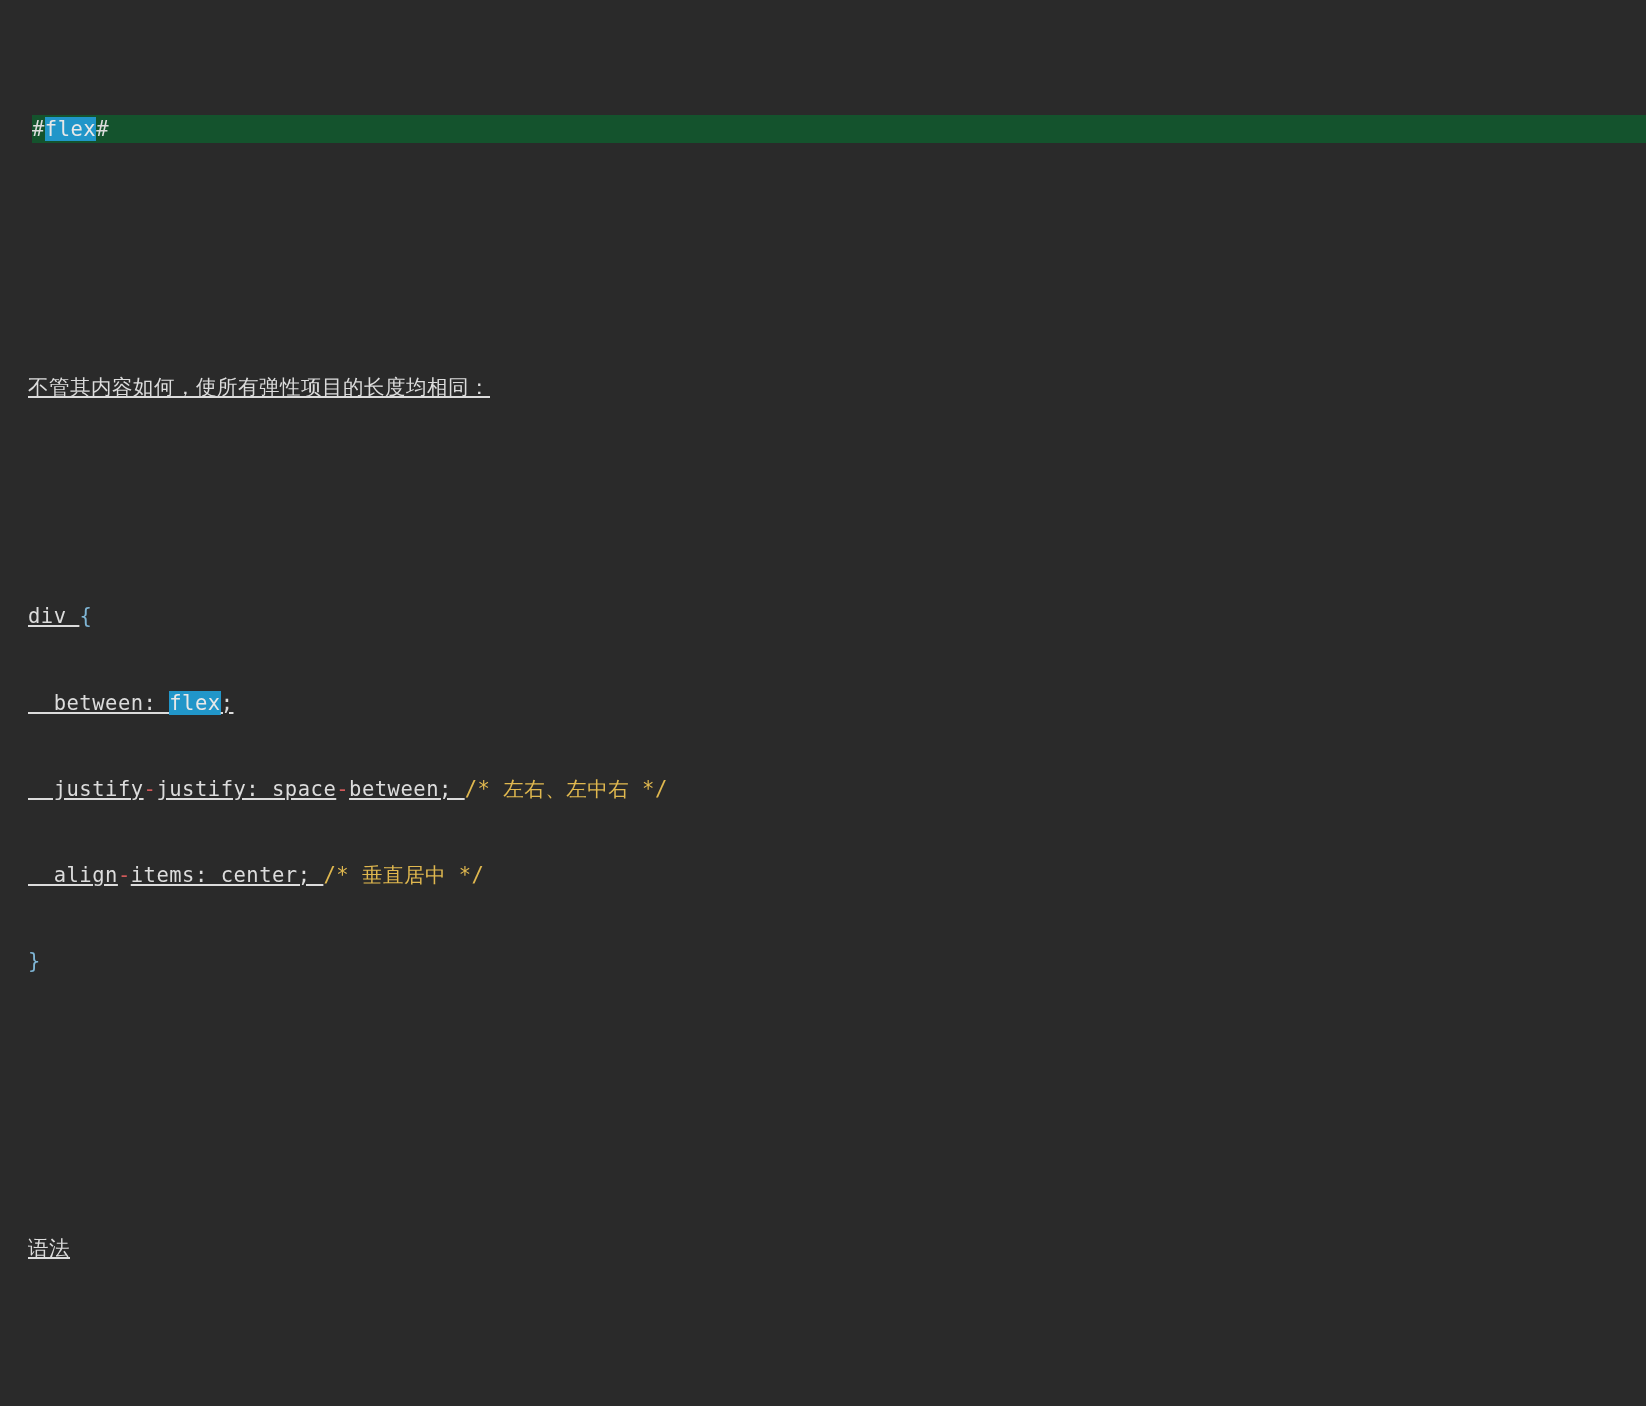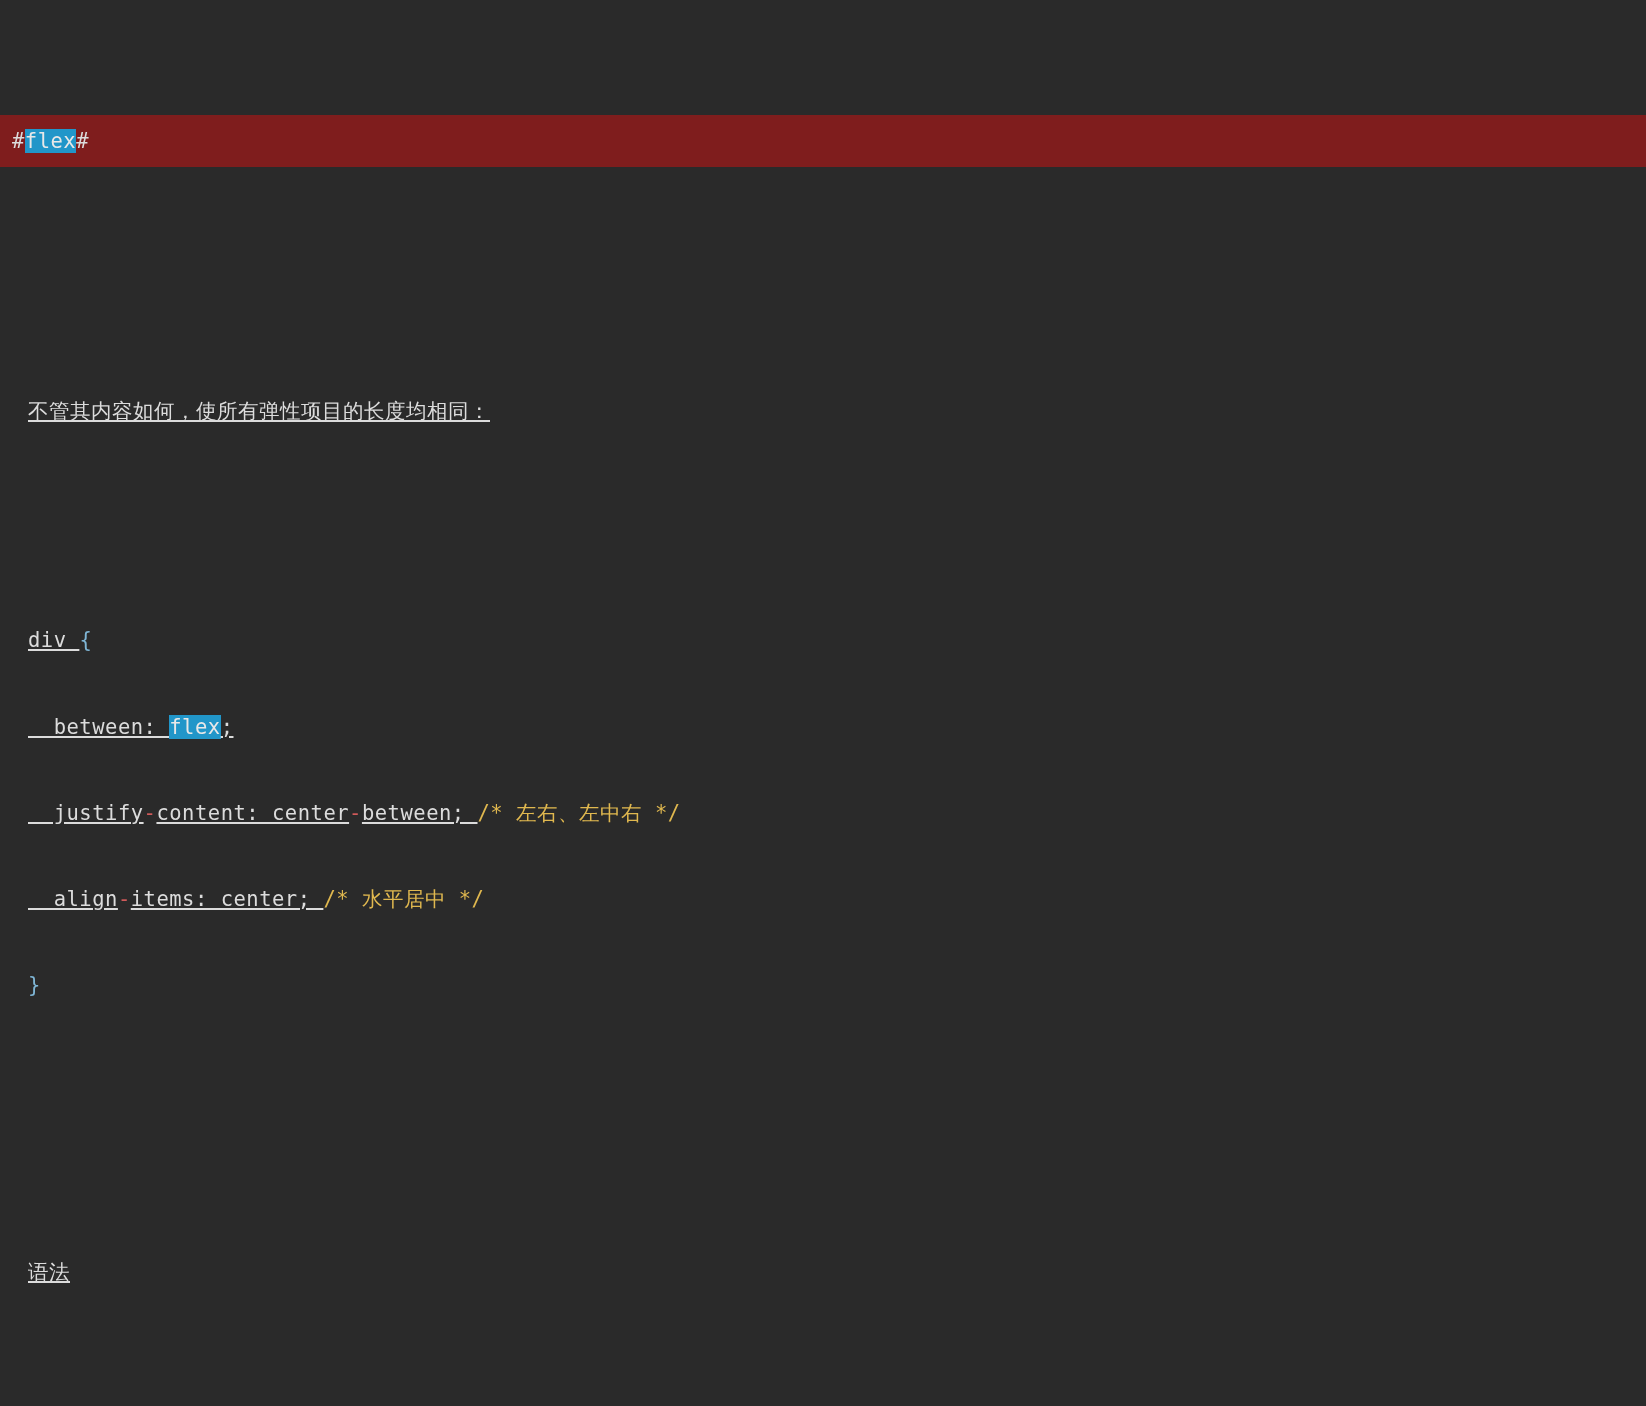--- a/index.html
+++ b/index.html
@@ -11,23 +11,24 @@
     font-size: 20.5px;
     line-height: 1.4;
     color: #dcdcdc;
     letter-spacing: 0.5px;
   }
   .editor {
     padding: 0;
     white-space: pre;
   }
   .titlebar {
-    background: #7f1d1d;
+    background: #14532d;
     color: #dcdcdc;
-    padding: 12px;
+    padding: 0;
+    margin-left: 32px;
   }
   .content {
     padding: 0 0 0 28px;
   }
   .line { min-height: 1.4em; }
   .hl   { background: #2196c9; color: #e8e8e8; }
   .punc { color: #7fb6d6; }  
   .op   { color: #d15a5a; }  
   .cmt  { color: #e0b84f; text-align: center; }
   .plain { color: #dcdcdc; text-decoration: underline; }
@@ -41,22 +42,22 @@
   <div class="titlebar line"><span>#</span><span class="hl">flex</span><span>#</span></div>
 
   <div class="content">
     <div class="line"> </div>
     <div class="line plain">不管其内容如何，使所有弹性项目的长度均相同：</div>
     <div class="line"> </div>
 
     
     <div class="line"><span class="plain">div </span><span class="punc">{</span></div>
     <div class="line"><span class="plain">  between: </span><span class="hl">flex</span><span class="plain">;</span></div>
-    <div class="line"><span class="plain">  justify</span><span class="op">-</span><span class="plain">content: center</span><span class="op">-</span><span class="plain">between; </span><span class="cmt">/* 左右、左中右 */</span></div>
-    <div class="line"><span class="plain">  align</span><span class="op">-</span><span class="plain">items: center; </span><span class="cmt">/* 水平居中 */</span></div>
+    <div class="line"><span class="plain">  justify</span><span class="op">-</span><span class="plain">justify: space</span><span class="op">-</span><span class="plain">between; </span><span class="cmt">/* 左右、左中右 */</span></div>
+    <div class="line"><span class="plain">  align</span><span class="op">-</span><span class="plain">items: center; </span><span class="cmt">/* 垂直居中 */</span></div>
     <div class="line"><span class="punc">}</span></div>
 
     <div class="line"> </div>
     <div class="line"> </div>
     <div class="line plain">语法</div>
     <div class="line"> </div>
 
     
     
     

